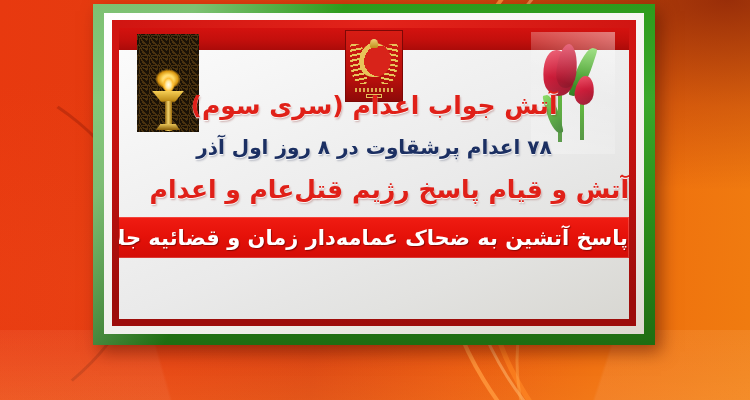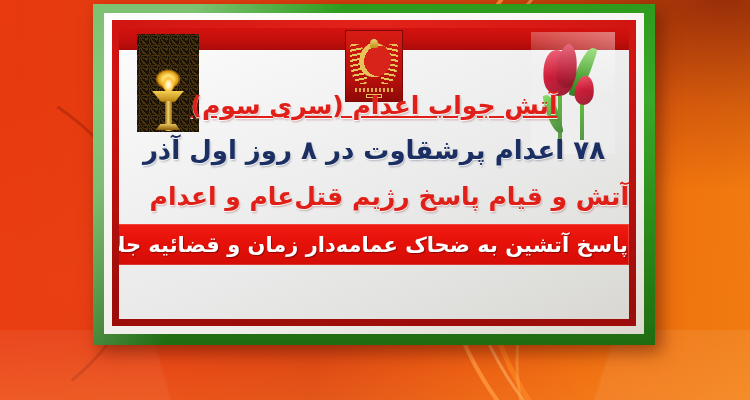--- a/index.html
+++ b/index.html
@@ -165,24 +165,23 @@
   
   .lines{position:absolute;left:0;right:0;top:64px;text-align:center;}
   .hl{
     margin:0;line-height:1.12;white-space:nowrap;font-weight:bold;
     direction:rtl;unicode-bidi:isolate;
   }
   .hl-1{
     font-size:25px;color:#e02018;letter-spacing:-.2px;
     text-shadow:0 1px 0 rgba(255,255,255,.85),1px 2px 2px rgba(120,10,6,.28);
     padding:0 4px;
-    text-decoration:underline;
   }
   .hl-2{
-    margin-top:16px;font-size:26px;color:#1b2f62;
+    margin-top:16px;font-size:20px;color:#1b2f62;
     text-shadow:0 1px 0 rgba(255,255,255,.85),1px 2px 2px rgba(10,20,60,.25);
   }
   .hl-3{
     margin-top:18px;font-size:25px;color:#e02018;
     text-shadow:0 1px 0 rgba(255,255,255,.85),1px 2px 2px rgba(120,10,6,.28);
     padding-left:39px;
   }
   .banner{
     margin:13px auto 0;width:523px;height:41px;
     background:linear-gradient(180deg,#f01c12 0%,#e51109 48%,#d30d07 100%);

